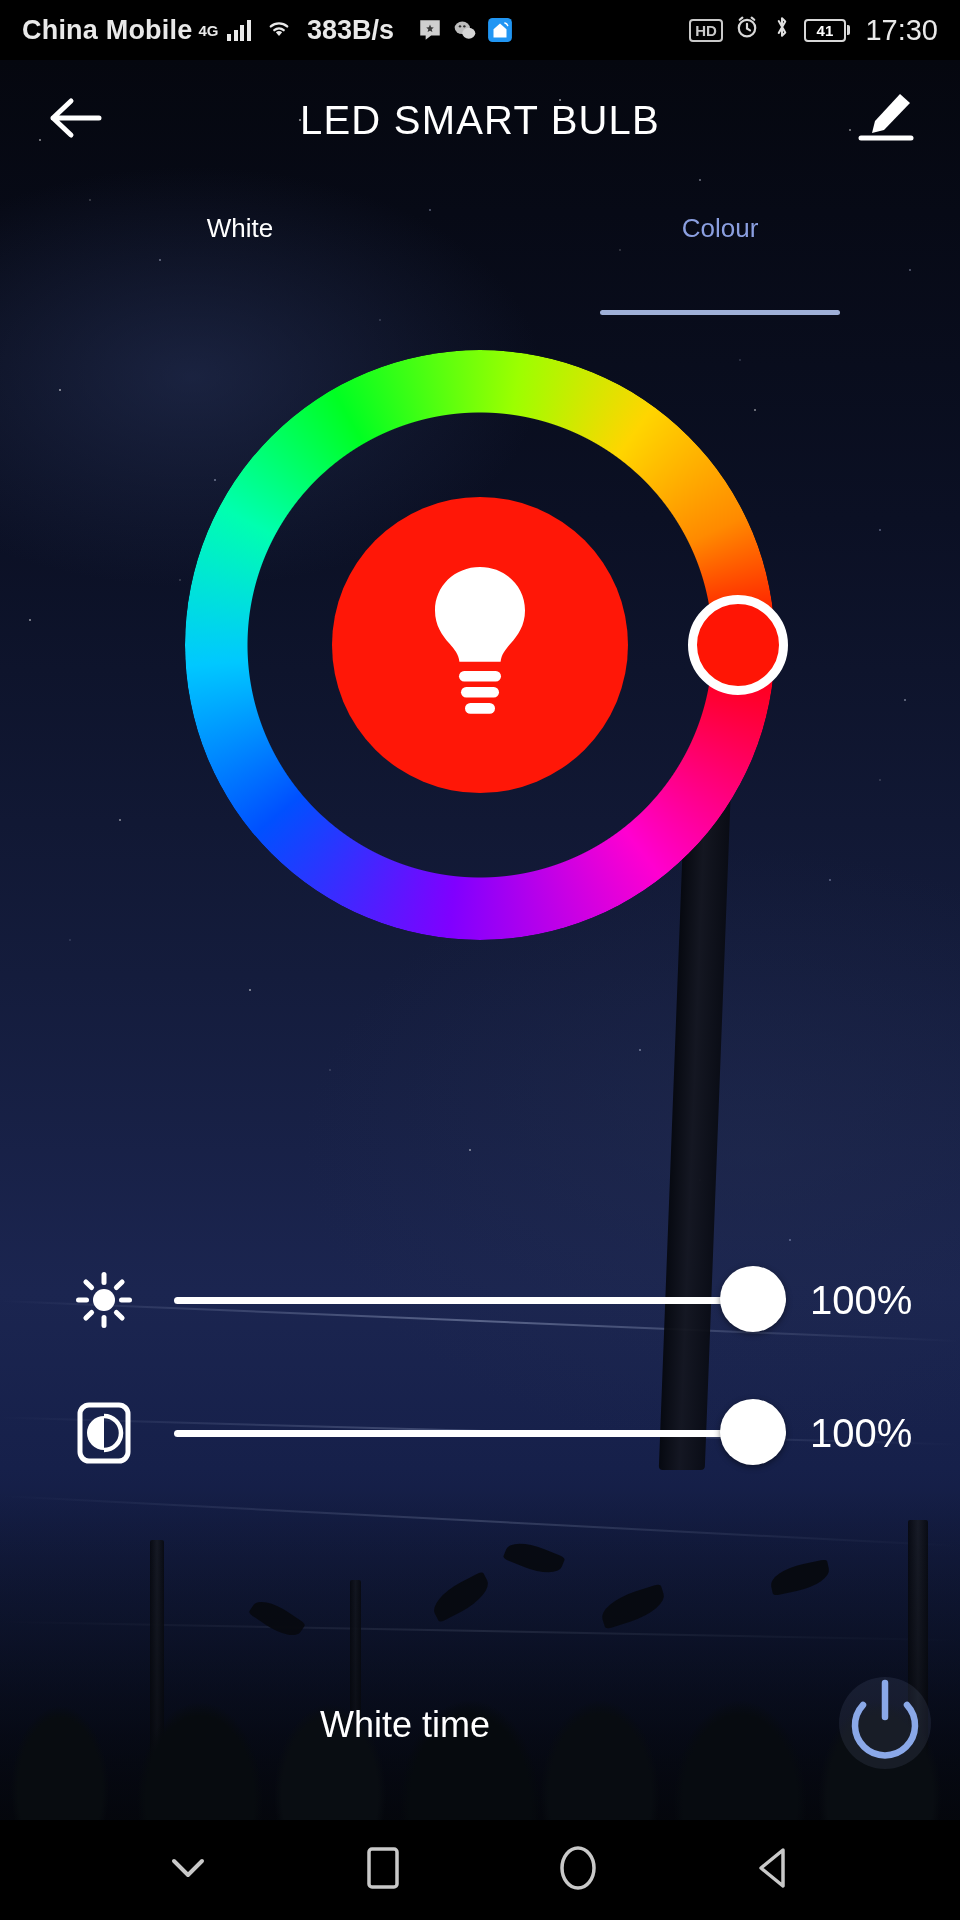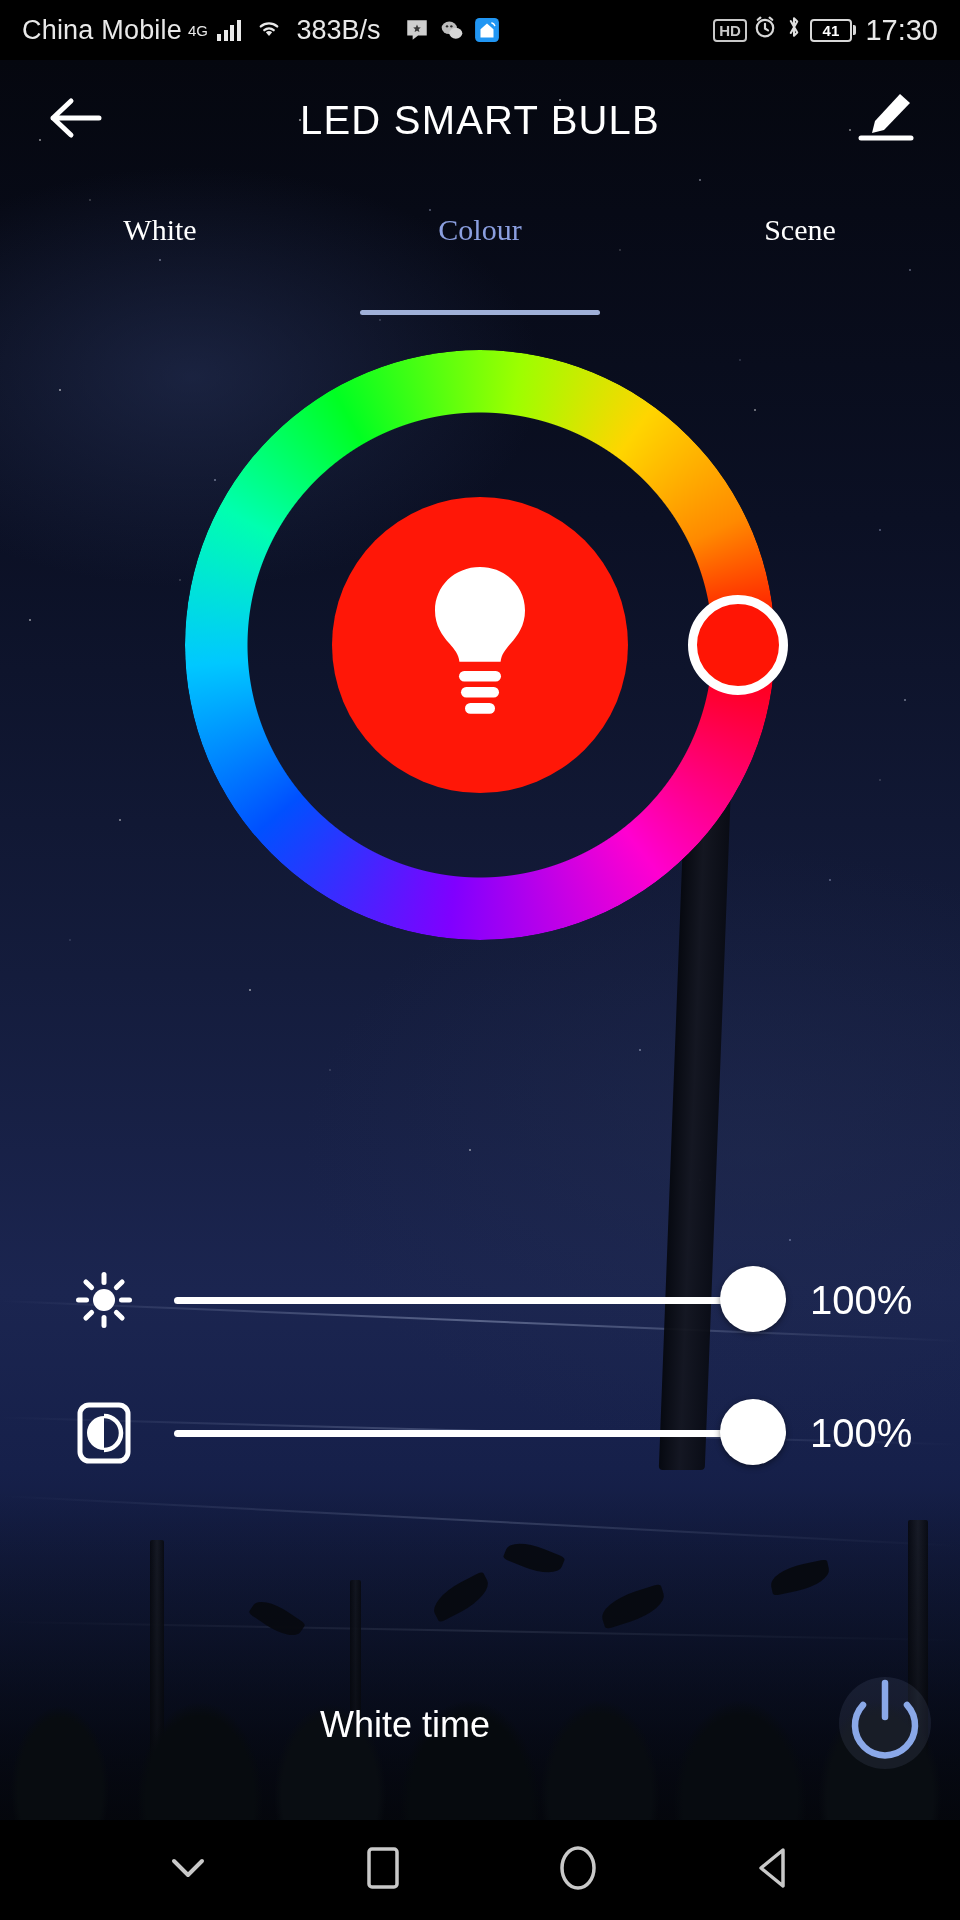--- a/index.html
+++ b/index.html
@@ -103,22 +103,22 @@
     border-radius:60% 10% 60% 10%;
     opacity:.95;
   }
 
   
   .statusbar {
     position:absolute; left:0; top:0; width:960px; height:60px;
     background:#000; display:flex; align-items:center;
     padding:0 22px; color:#e9e9e9; font-size:27px; z-index:40;
   }
-  .sb-left { display:flex; align-items:center; gap:9px; }
-  .sb-right { display:flex; align-items:center; gap:5px; margin-left:auto;justify-content:space-between; }
+  .sb-left { display:flex; align-items:center; gap:9px;font-weight:bold; }
+  .sb-right { display:flex; align-items:center; gap:11px; margin-left:auto;justify-content:space-between; }
   .carrier { font-size:27px; letter-spacing:.2px; }
   .sup4g { font-size:15px; vertical-align:super; margin-left:-3px; }
   .bars { display:flex; align-items:flex-end; gap:2.5px; height:22px; }
   .bars i { display:block; width:4px; background:#e9e9e9; }
   .bars i:nth-child(1){height:7px;} .bars i:nth-child(2){height:11px;}
   .bars i:nth-child(3){height:16px;} .bars i:nth-child(4){height:21px;}
   .netspeed { font-size:27px; margin-left:4px; }
   .appicon { width:26px; height:26px; display:inline-block; }
   .hdbox {
     border:2px solid #c9c9c9; border-radius:4px; font-size:15px;
@@ -155,21 +155,21 @@
 
   
   .tabs {
     position:absolute; left:0; top:185px; width:960px; height:140px;
     display:flex; z-index:30;
   }
   .tab {
     flex:1; display:flex; flex-direction:column; align-items:center;
     justify-content:flex-start; padding-top:28px; cursor:pointer; position:relative;
   }
-  .tab span.lbl { font-size:30px; color:#ffffff;font-family:Liberation Serif, serif; }
+  .tab span.lbl { font-size:26px; color:#ffffff; }
   .tab.active span.lbl { color:#8b9fe0; }
   .tab .underline {
     position:absolute; bottom:10px; width:240px; height:5px;
     background:#9fb0d8; border-radius:3px;
   }
 
   
   .wheel-wrap {
     position:absolute; left:185px; top:350px; width:590px; height:590px; z-index:20;
   }
@@ -348,23 +348,20 @@
   </div>
 
   <div class="tabs">
     <div class="tab">
       <span class="lbl">White</span>
     </div>
     <div class="tab active">
       <span class="lbl">Colour</span>
       <div class="underline"></div>
     </div>
-    <div class="tab">
-      <span class="lbl">Scene</span>
-    </div>
   </div>
 
   <div class="wheel-wrap">
     <div class="hue-ring"></div>
     <div class="handle"></div>
     <div class="inner-disc">
       <span>
         <svg width="132" height="164" viewBox="0 0 66 82">
           <path d="M33 3C20.3 3 10.5 12.6 10.5 24.7c0 7.5 3.6 12.4 7.2 16.6 2.6 3 4.6 5.4 5 9.1h20.6c.4-3.7 2.4-6.1 5-9.1 3.6-4.2 7.2-9.1 7.2-16.6C55.5 12.6 45.7 3 33 3z" fill="#fff"></path>
           <rect x="22.5" y="55" width="21" height="5.2" rx="2.6" fill="#fff"></rect>

